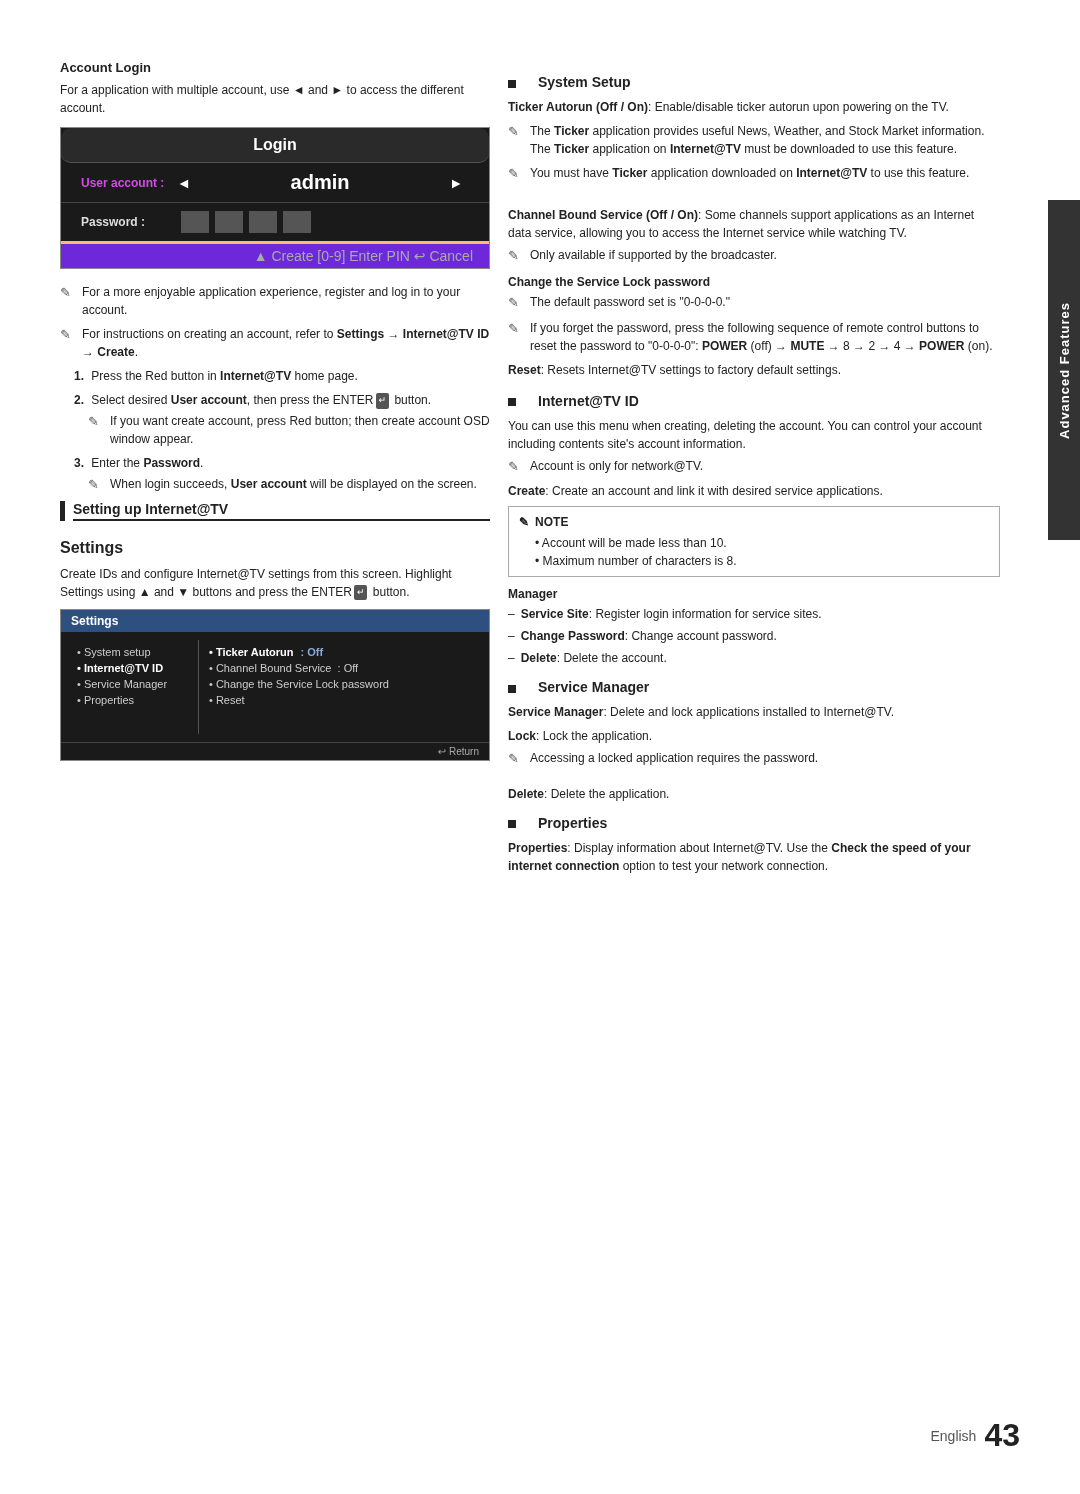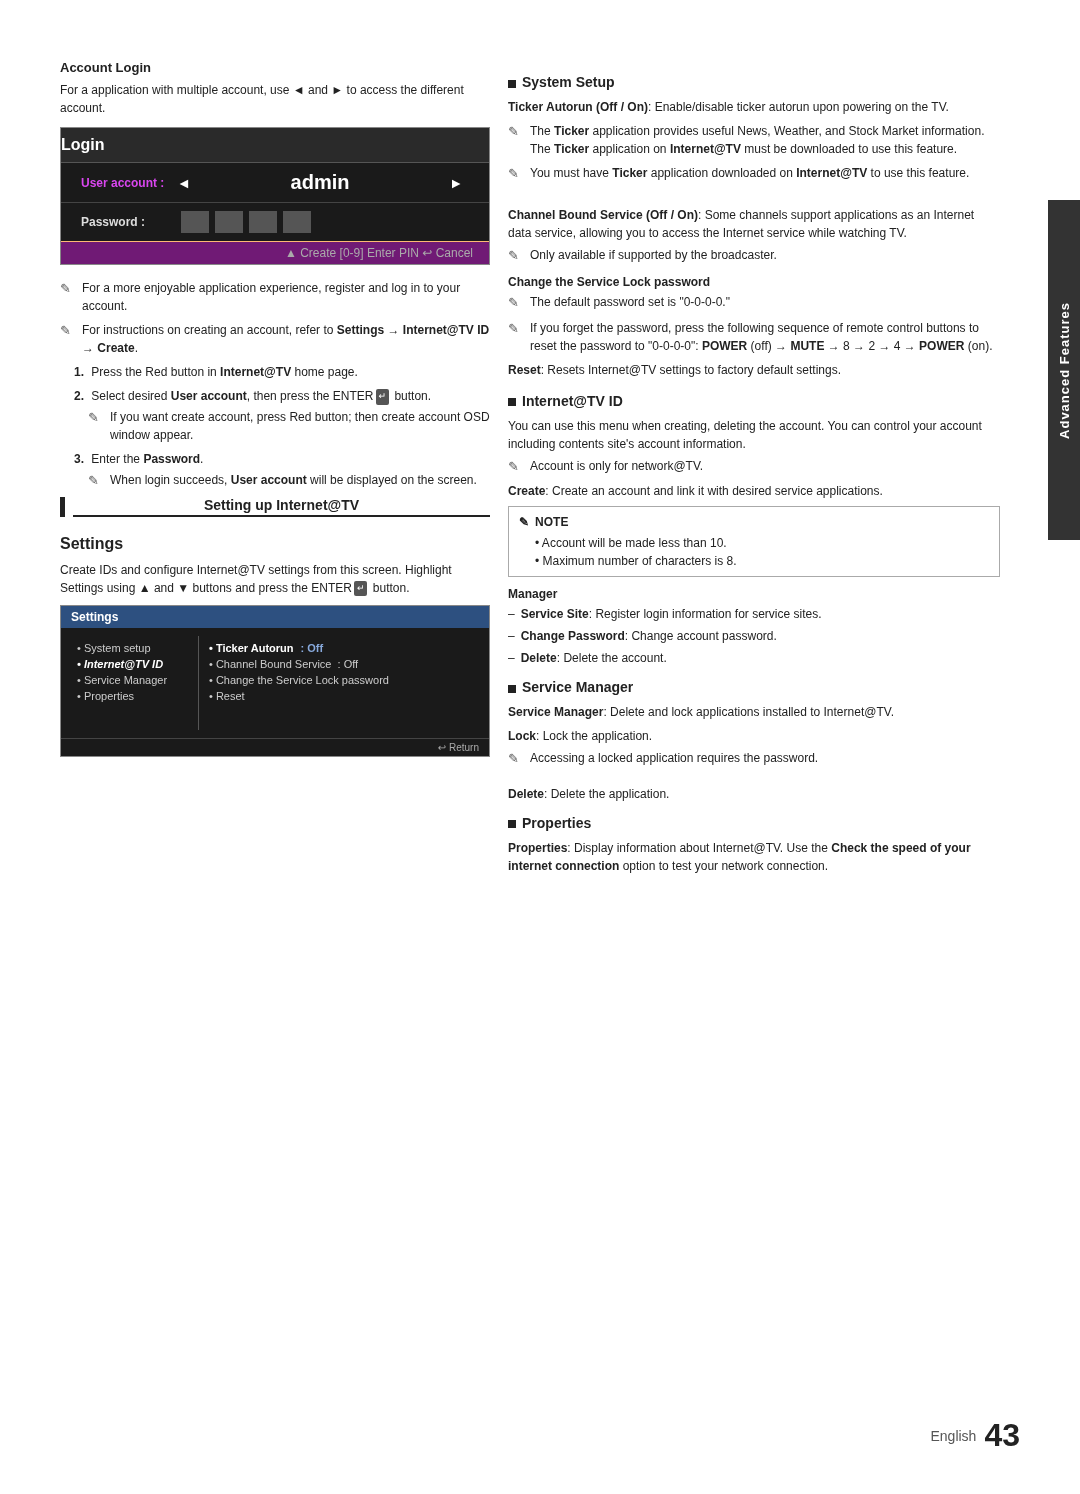--- a/index.html
+++ b/index.html
@@ -79,25 +79,26 @@
     
     .login-box {
       border: 1px solid #888;
       background: #1a1a1a;
       margin-bottom: 14px;
       padding: 0;
     }
     .login-title-bar {
       background: #2a2a2a;
       color: #fff;
-      text-align: left;
+      text-align: center;
       padding: 8px 0;
       font-size: 16px;
       font-weight: bold;
       border-bottom: 1px solid #555;
+      border-radius: 10px;
     }
     .login-field-row {
       display: flex;
       align-items: center;
       padding: 8px 20px;
       border-bottom: 1px solid #444;
     }
     .login-field-label {
       color: #d946ef;
       font-size: 12px;
@@ -137,25 +138,25 @@
       gap: 6px;
       margin-left: 10px;
     }
     .password-dot {
       width: 28px;
       height: 22px;
       background: #555;
       display: inline-block;
     }
     .login-footer {
-      background: #701a75;
+      background: #6d28d9;
       padding: 4px 16px;
       text-align: right;
-      border-top: 1px solid #fdba74;
-      font-size: 12px;
+      border-top: 3px solid #fdba74;
+      font-size: 14px;
       color: #aaa;
     }
 
     
     .note-item {
       display: flex;
       align-items: flex-start;
       margin-bottom: 6px;
       font-size: 12px;
       line-height: 1.5;
@@ -228,21 +229,20 @@
       border-right: 1px solid #555;
     }
     .settings-left-panel .item {
       color: #ccc;
       font-size: 11px;
       padding: 2px 0;
     }
     .settings-left-panel .item.active {
       color: #fff;
       font-weight: bold;
-      font-style: italic;
     }
     .settings-right-panel {
       flex: 1;
       padding: 4px 10px;
     }
     .settings-right-panel .item {
       color: #ccc;
       font-size: 11px;
       padding: 2px 0;
     }
@@ -265,28 +265,28 @@
     
     .section-heading-bar {
       display: flex;
       align-items: center;
       margin-bottom: 8px;
       margin-top: 14px;
     }
     .section-heading-text {
       font-size: 14px;
       font-weight: bold;
+      margin-left: 16px;
     }
 
     
     .divider-section {
       display: flex;
       align-items: center;
       margin: 4px 0 8px 0;
-      text-align: center;
     }
     .divider-bar {
       width: 5px;
       height: 20px;
       background: #222;
       margin-right: 8px;
       flex-shrink: 0;
     }
     .divider-title {
       font-size: 14px;

